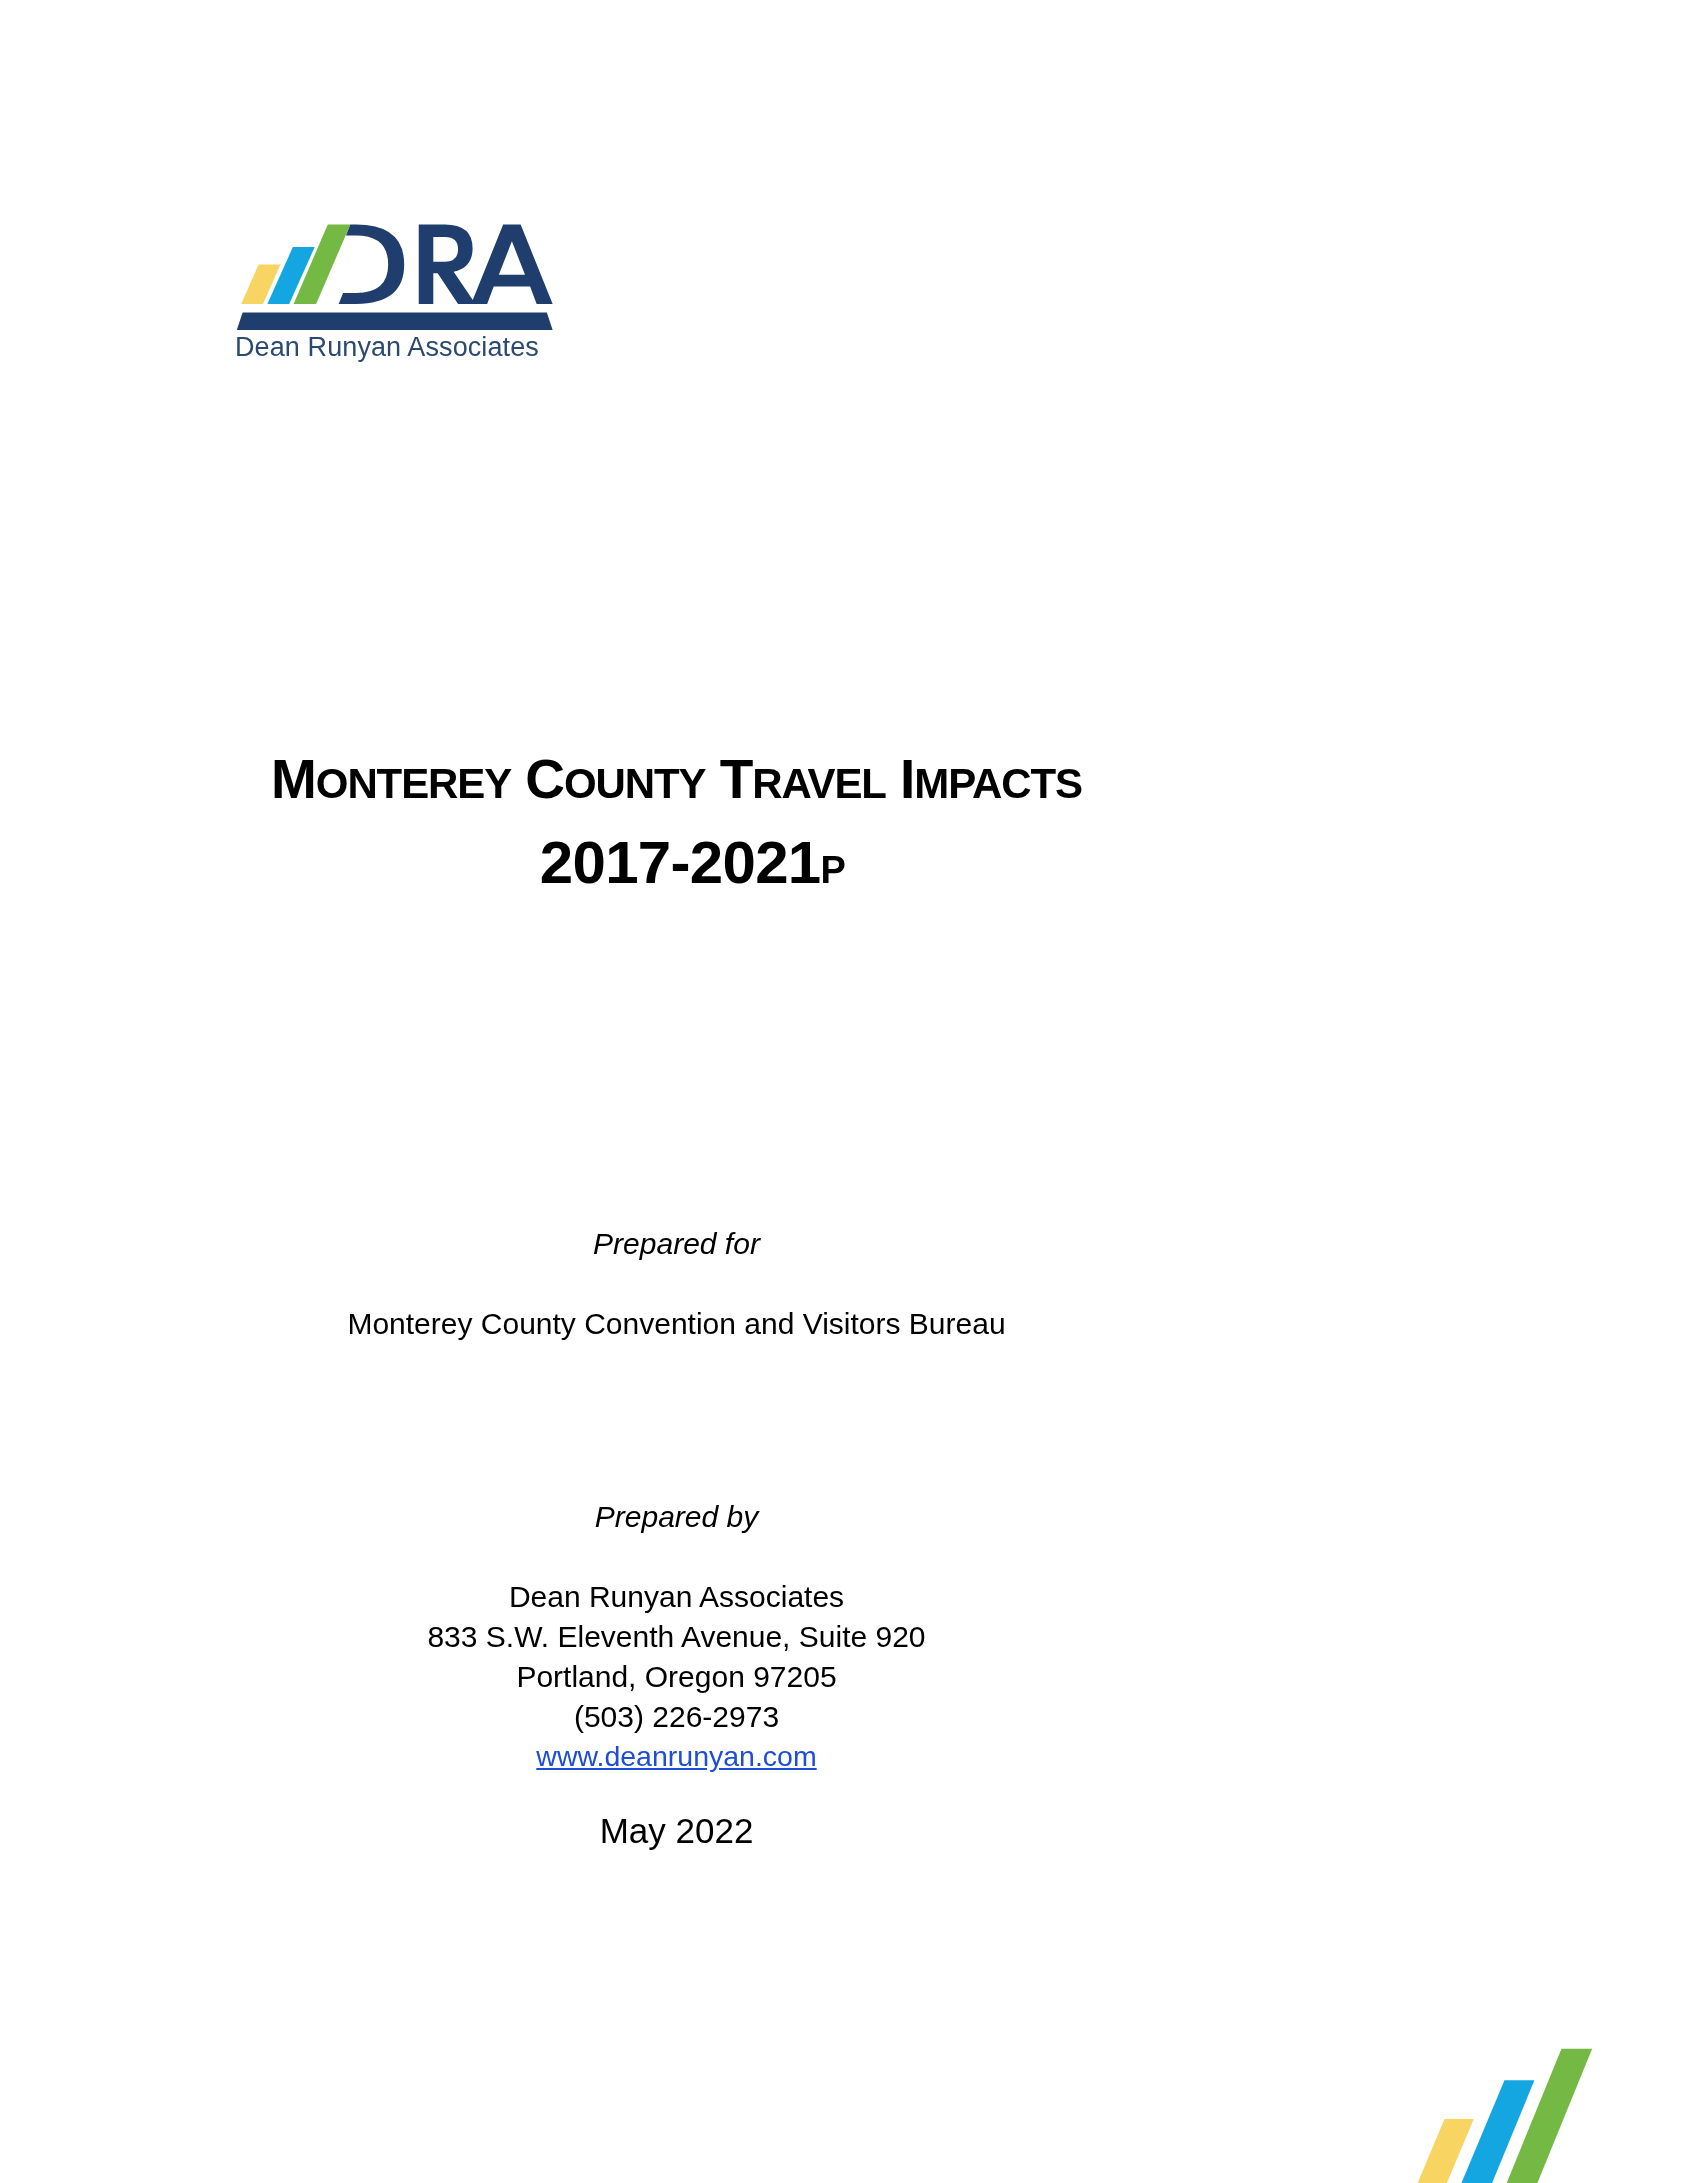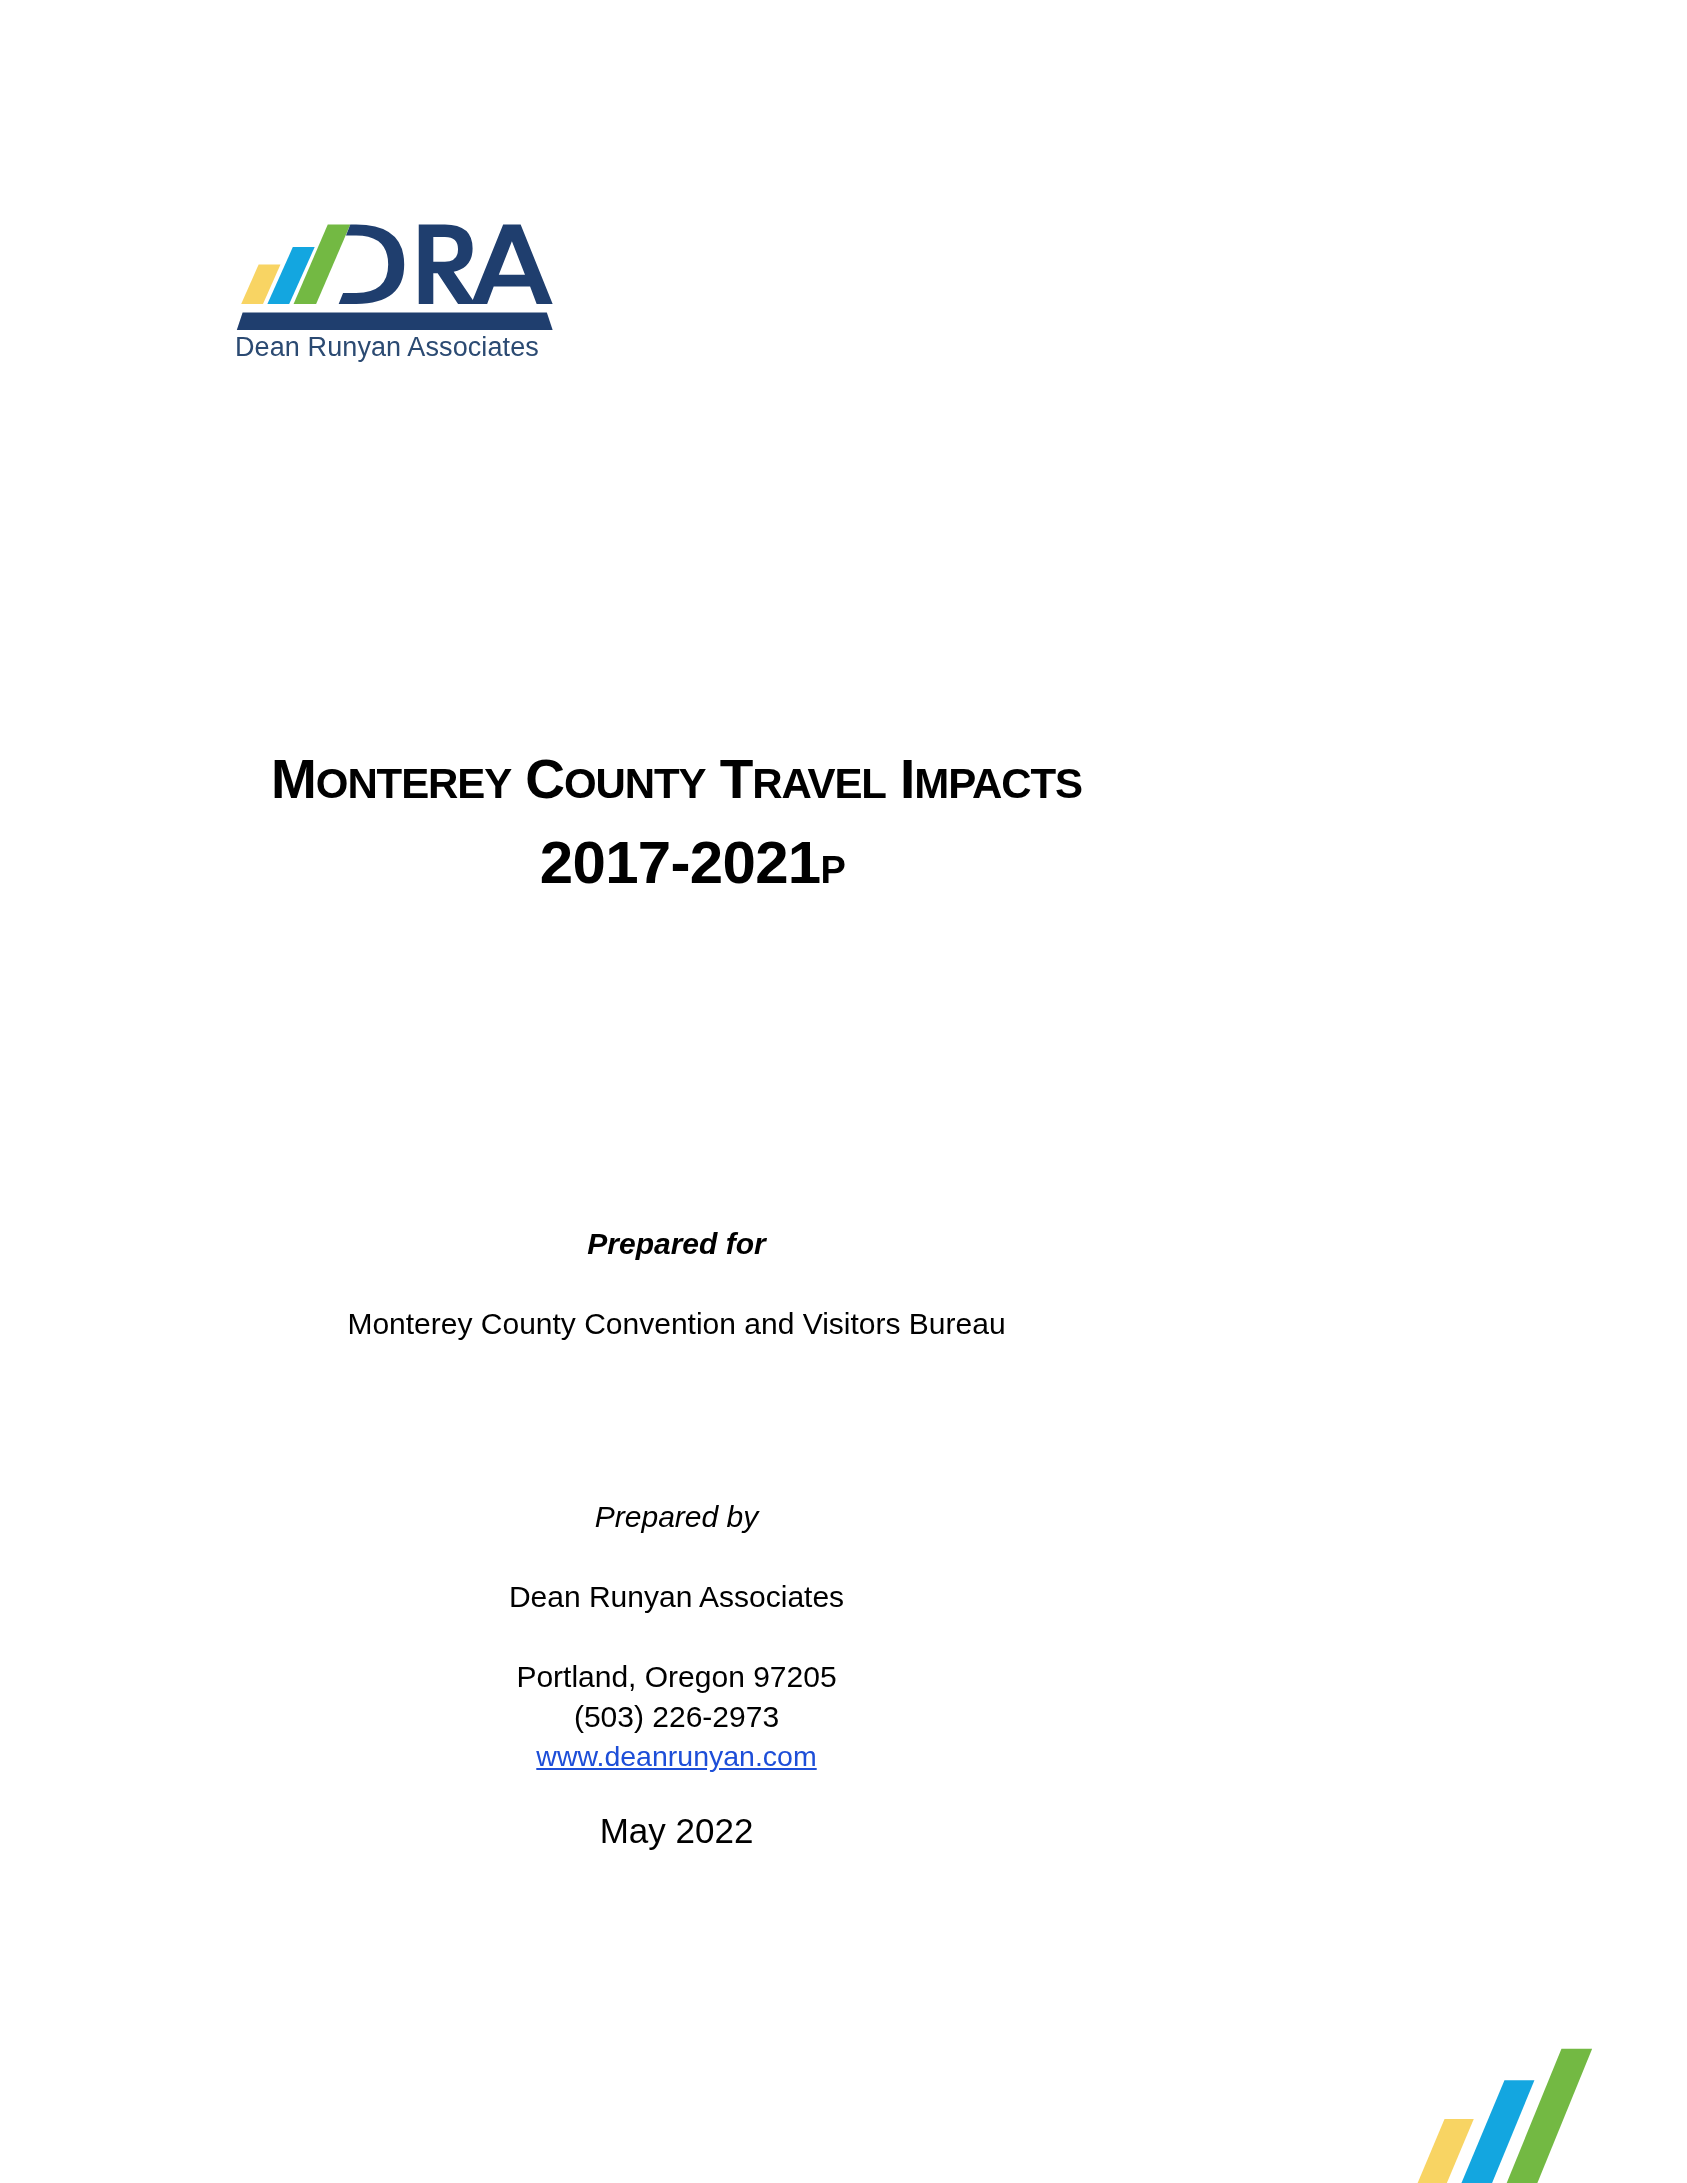--- a/index.html
+++ b/index.html
@@ -53,25 +53,26 @@
   <div class="center title1">
     <span><span>M</span><span class="sc">ONTEREY</span></span>
     <span><span>C</span><span class="sc">OUNTY</span></span>
     <span><span>T</span><span class="sc">RAVEL</span></span>
     <span><span>I</span><span class="sc">MPACTS</span></span>
   </div>
   <div class="center title2">
     <span>2017-2021</span><span class="sc">P</span>
   </div>
 
-  <div class="center ital" style="top:1216px;font-weight:bold;">Prepared for</div>
+  <div class="center ital" style="top:1216px;">Prepared for</div>
   <div class="center ital" style="top:1489px;">Prepared by</div>
 
   <div class="center body" style="top:1296px;">Monterey County Convention and Visitors Bureau</div>
   <div class="center body" style="top:1569px;">Dean Runyan Associates</div>
+  <div class="center body" style="top:1609px;">833 S.W. Eleventh Avenue, Suite 920</div>
   <div class="center body" style="top:1649px;">Portland, Oregon 97205</div>
   <div class="center body" style="top:1689px;">(503) 226-2973</div>
   <div class="center" style="top:1729px;">
     <a class="link">www.deanrunyan.com</a>
   </div>
 
   <div class="center date" style="top:1800px;">May 2022</div>
 
   <div class="corner-mark">
     <svg width="190" height="155" viewBox="0 0 260 212">

